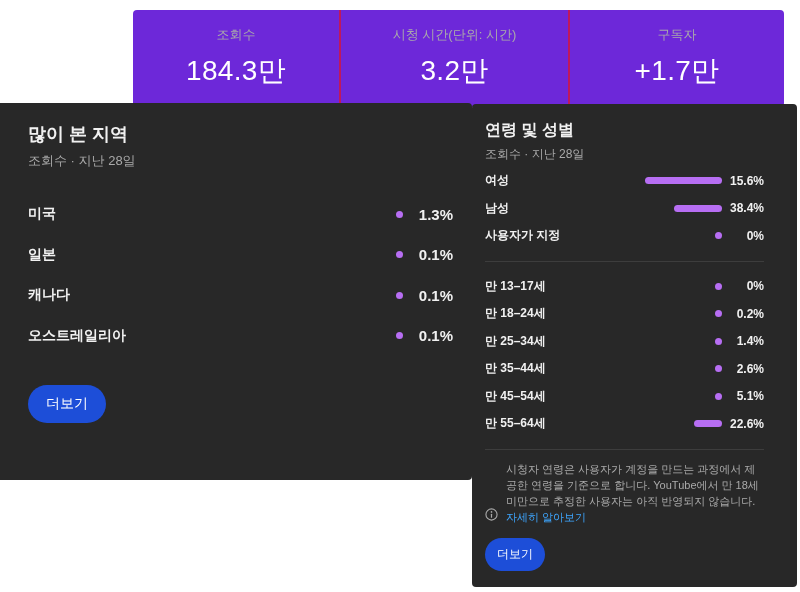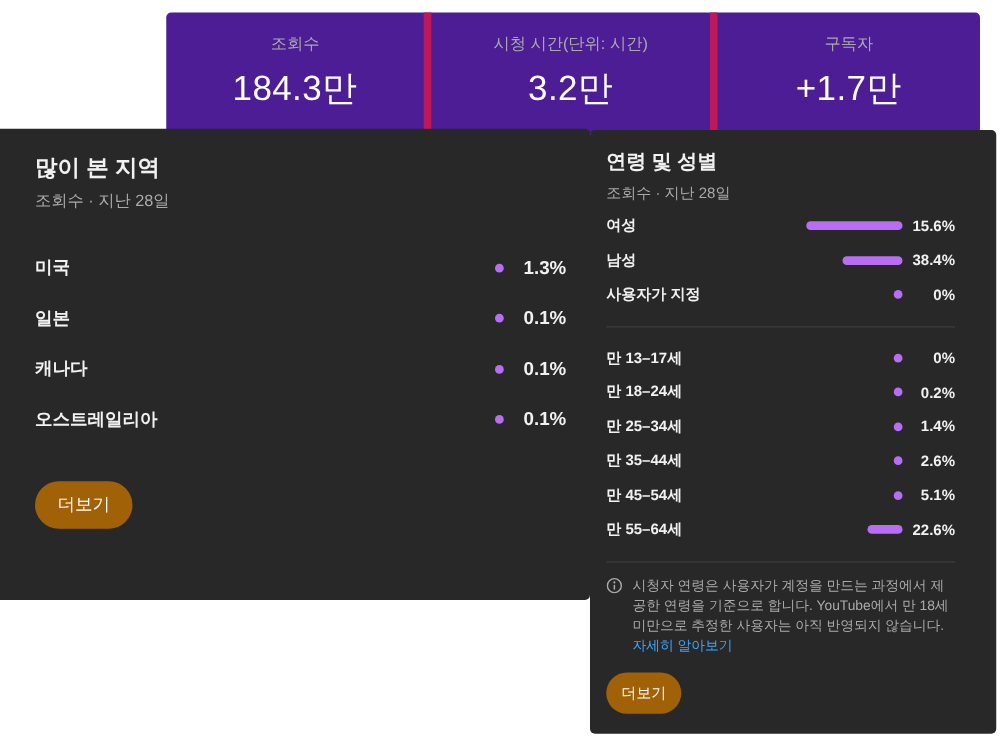--- a/index.html
+++ b/index.html
@@ -1,23 +1,23 @@
 <!DOCTYPE html>
 <html><head>
 <meta charset="utf-8">
 <style>
   * { margin:0; padding:0; box-sizing:border-box; }
   body { background:#fff; font-family:"Liberation Sans","DejaVu Sans",sans-serif; }
   .canvas { position:relative; width:800px; height:592px; background:#fff; overflow:hidden; }
 
   
   .summary-bar { position:absolute; left:133px; top:10px; width:651px; height:97px;
-    background:#4c1d95; border-radius:4px; display:grid; grid-template-columns:206px 229px 1fr; }
+    background:#6d28d9; border-radius:4px; display:grid; grid-template-columns:206px 229px 1fr; }
   .summary-tab { text-align:center; padding-top:17px; cursor:pointer; }
-  .summary-tab + .summary-tab { border-left:6px solid #be185d; }
+  .summary-tab + .summary-tab { border-left:2px solid #be185d; }
   .summary-tab .t-label { font-size:13px; color:#aaaaaa; line-height:16px; }
   .summary-tab .t-value { font-size:28px; color:#ffffff; font-weight:400; margin-top:9px; letter-spacing:.3px; }
 
   
   .card { position:absolute; background:#282828; color:#f1f1f1; }
   .geo-card { left:0; top:103px; width:472px; height:377px; border-radius:0 4px 4px 0;
     padding:20px 19px 13px 28px; }
   .demo-card { left:472px; top:104px; width:325px; height:483px; border-radius:4px;
     padding:16px 33px 0 13px; }
   .card-title { font-weight:700; color:#f1f1f1; }
@@ -44,27 +44,27 @@
   .geo-card .bar { height:8px; }
   .demo-card .bar { height:7px; }
   .dot { width:7px; height:7px; border-radius:50%; }
   .row-value { text-align:right; font-weight:700; color:#f1f1f1; }
   .geo-card .row-value { width:50px; font-size:15px; }
   .demo-card .row-value { width:42px; font-size:12px; }
 
   .divider { border:none; border-top:1px solid #3d3d3d; margin:11px 0; }
 
   
-  .footnote { display:flex; gap:8px; margin-top:10px; }
+  .footnote { display:flex; gap:8px; margin-top:10px;align-items:flex-end; }
   .footnote .info-icon { flex:0 0 auto; margin-top:1px; }
   .footnote p { font-size:11px; line-height:16px; color:#aaaaaa; }
   .footnote .learn-more { color:#3ea6ff; font-weight:500; cursor:pointer; }
 
   
-  .more-btn { display:inline-block; background:#a16207; color:#ffffff; border:none;
+  .more-btn { display:inline-block; background:#1d4ed8; color:#ffffff; border:none;
     border-radius:19px; font-weight:500; cursor:pointer; font-family:inherit; }
   .geo-card .more-btn { margin-top:29px; padding:10px 18px; font-size:14px; }
   .demo-card .more-btn { margin-top:13px; padding:8px 12px; font-size:12px; }
 </style>
 </head>
 <body>
 
 <div class="canvas">
 
   <div class="summary-bar">

